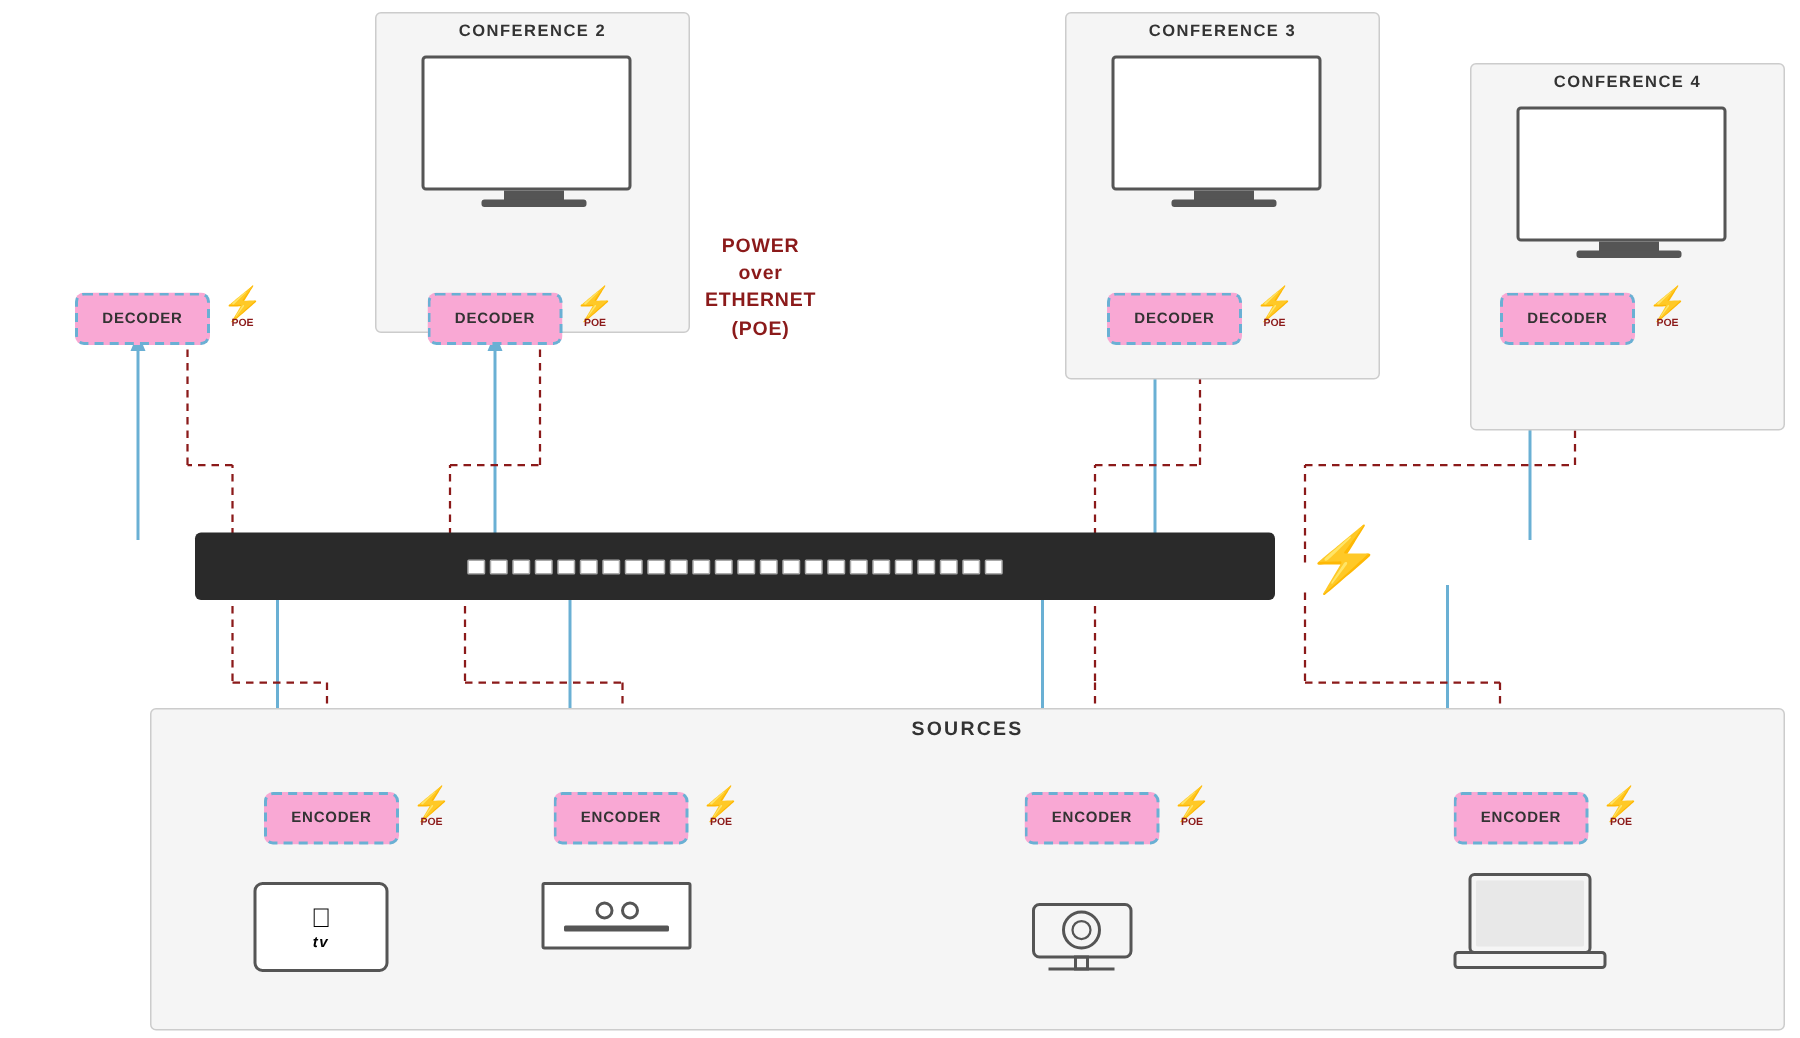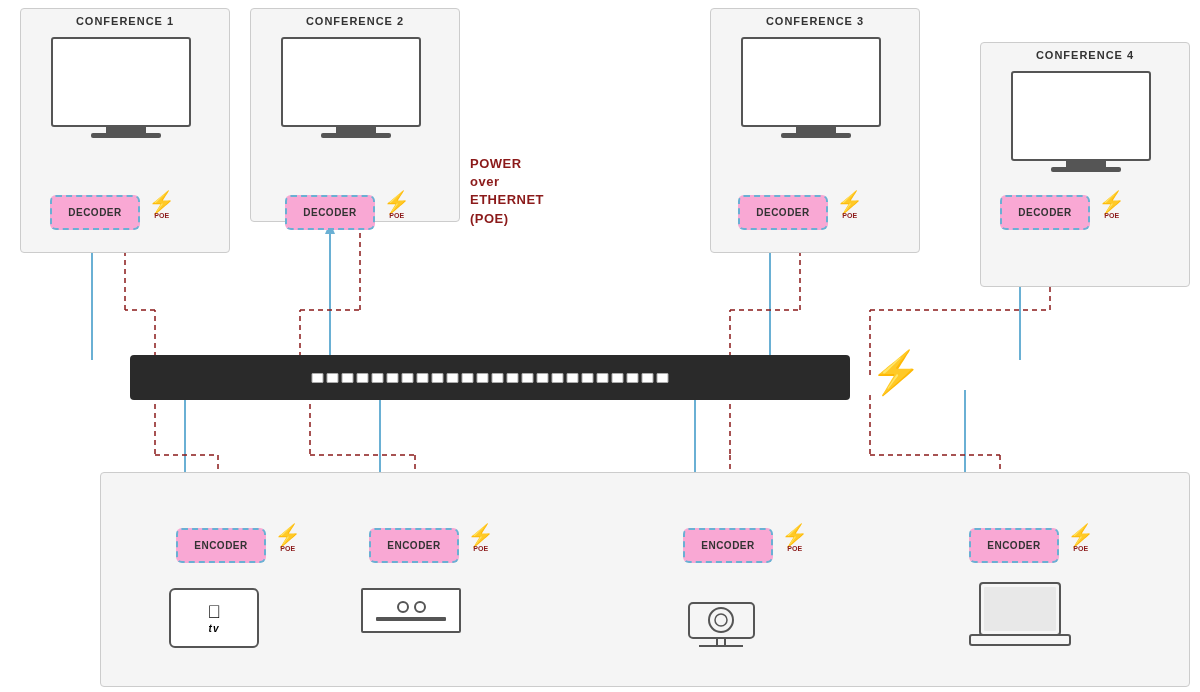--- a/index.html
+++ b/index.html
@@ -157,27 +157,20 @@
     <line x1="415" y1="455" x2="415" y2="530" stroke="#8b1a1a" stroke-width="1.5" stroke-dasharray="5,4"></line>
 
     <line x1="730" y1="395" x2="730" y2="455" stroke="#8b1a1a" stroke-width="1.5" stroke-dasharray="5,4"></line>
     <line x1="730" y1="455" x2="730" y2="530" stroke="#8b1a1a" stroke-width="1.5" stroke-dasharray="5,4"></line>
 
     <line x1="870" y1="395" x2="870" y2="455" stroke="#8b1a1a" stroke-width="1.5" stroke-dasharray="5,4"></line>
     <line x1="870" y1="455" x2="1000" y2="455" stroke="#8b1a1a" stroke-width="1.5" stroke-dasharray="5,4"></line>
     <line x1="1000" y1="455" x2="1000" y2="530" stroke="#8b1a1a" stroke-width="1.5" stroke-dasharray="5,4"></line>
   </svg>
 
-  <div class="conference-room" style="left:20px; top:8px; width:210px; height:245px;">
-    <div class="conf-label" style="top:6px; left:0; right:0;">CONFERENCE 1</div>
-
-    <div style="position:absolute; top:28px; left:30px; width:140px; height:90px; background:#fff; border:2px solid #555; border-radius:3px;"></div>
-    <div style="position:absolute; top:118px; left:85px; width:40px; height:7px; background:#555;"></div>
-    <div style="position:absolute; top:124px; left:70px; width:70px; height:5px; background:#555; border-radius:2px;"></div>
-  </div>
 
   <div class="device-box" style="left:50px; top:195px; width:90px; height:35px;">
     <span>DECODER</span>
   </div>
 
   <div style="position:absolute; left:148px; top:192px; display:flex; flex-direction:column; align-items:center;">
     <span style="color:#8b1a1a; font-size:22px; font-weight:bold; line-height:1;">⚡</span>
     <span style="font-size:7px; color:#8b1a1a; font-weight:bold; margin-top:-2px;">POE</span>
   </div>
 
@@ -189,21 +182,21 @@
   </div>
 
   <div class="device-box" style="left:285px; top:195px; width:90px; height:35px;">
     <span>DECODER</span>
   </div>
   <div style="position:absolute; left:383px; top:192px; display:flex; flex-direction:column; align-items:center;">
     <span style="color:#8b1a1a; font-size:22px; font-weight:bold; line-height:1;">⚡</span>
     <span style="font-size:7px; color:#8b1a1a; font-weight:bold; margin-top:-2px;">POE</span>
   </div>
 
-  <div style="position:absolute; left:470px; top:155px; text-align:left; color:#8b1a1a; font-size:13px; font-weight:bold; line-height:1.4; letter-spacing:0.5px;">
+  <div style="position:absolute; left:470px; top:155px; text-align:center; color:#8b1a1a; font-size:13px; font-weight:bold; line-height:1.4; letter-spacing:0.5px;">
     POWER<br>over<br>ETHERNET<br>(POE)
   </div>
 
   <div class="conference-room" style="left:710px; top:8px; width:210px; height:245px;">
     <div class="conf-label" style="top:6px; left:0; right:0;">CONFERENCE 3</div>
     <div style="position:absolute; top:28px; left:30px; width:140px; height:90px; background:#fff; border:2px solid #555; border-radius:3px;"></div>
     <div style="position:absolute; top:118px; left:85px; width:40px; height:7px; background:#555;"></div>
     <div style="position:absolute; top:124px; left:70px; width:70px; height:5px; background:#555; border-radius:2px;"></div>
   </div>
 
@@ -258,20 +251,21 @@
       <div class="port"></div>
       <div class="port"></div>
     </div>
   </div>
 
   <div style="position:absolute; left:870px; top:352px;">
     <span style="color:#8b1a1a; font-size:42px; font-weight:bold; line-height:1;">⚡</span>
   </div>
 
   <div class="sources-box" style="left:100px; top:472px; width:1090px; height:215px;">
+    <div class="sources-label" style="top:5px; left:0; right:0; text-align:center; position:absolute;">SOURCES</div>
 
     <div class="device-box" style="left:75px; top:55px; width:90px; height:35px; position:absolute;">
       <span>ENCODER</span>
     </div>
     <div style="position:absolute; left:173px; top:52px; display:flex; flex-direction:column; align-items:center;">
       <span style="color:#8b1a1a; font-size:22px; font-weight:bold; line-height:1;">⚡</span>
       <span style="font-size:7px; color:#8b1a1a; font-weight:bold; margin-top:-2px;">POE</span>
     </div>
 
     <div style="position:absolute; left:68px; top:115px; width:90px; height:60px; background:#fff; border:2px solid #555; border-radius:6px; display:flex; flex-direction:column; align-items:center; justify-content:center;">

